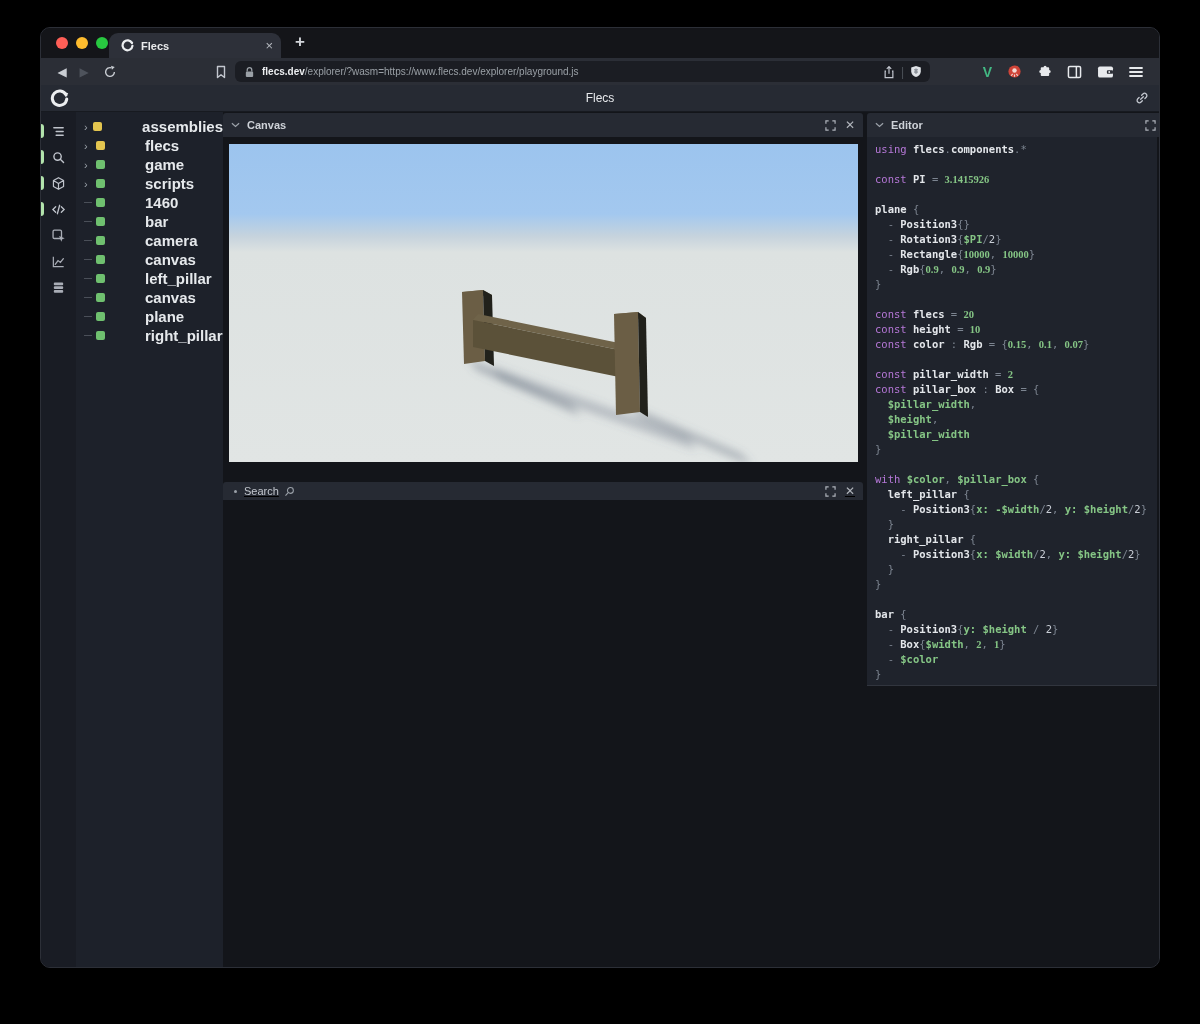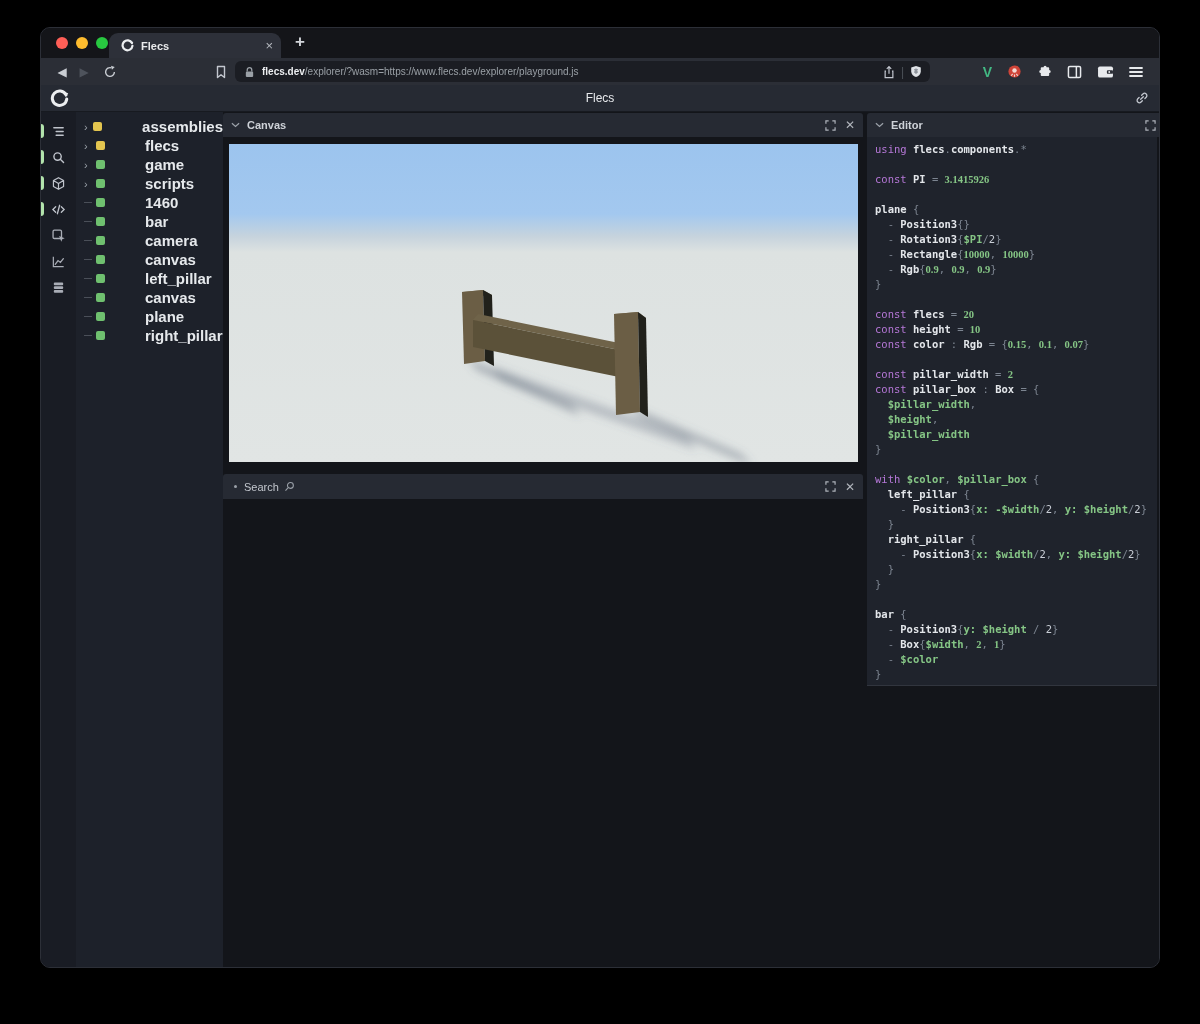--- a/index.html
+++ b/index.html
@@ -58,21 +58,21 @@
 
   .panel-header { position:absolute; height:24px; background:#262a33; display:flex; align-items:center;
                   padding:0 8px; border-radius:3px 3px 0 0; }
   .ph-title { color:#ced2d8; font-size:11px; font-weight:bold; margin-left:7px; }
   .ph-right { margin-left:auto; display:flex; align-items:center; gap:9px; }
   .ph-close { color:#b2b6bd; font-size:12px; line-height:12px; }
   .collapsed-dot { width:3px; height:3px; border-radius:50%; background:#9aa0a8; margin-left:3px; }
 
   .canvas-header { left:0; top:1px; width:640px; }
   .canvas-body { position:absolute; left:6px; top:32px; width:629px; height:318px; }
-  .search-header { left:0; top:362px; width:640px; height:25px; }
+  .search-header { left:0; top:370px; width:640px; height:18px;text-decoration:underline; }
 
   .editor-panel-header { left:644px; top:1px; width:316px; }
   .editor-body { position:absolute; left:644px; top:25px; width:290px; height:549px;
                  background:#1f232c; border-bottom:1px solid #31353e; padding:5px 0 0 8px; overflow:hidden; }
   .cl { font-family:"DejaVu Sans Mono",monospace; font-size:10.5px; line-height:15px; white-space:pre; }
   .t-k { color:#b678d8; }
   .t-i { color:#e3e6ea; font-weight:bold; }
   .t-p { color:#7c8490; }
   .t-n { color:#85c585; font-weight:bold;font-family:Liberation Serif, serif; }
   .t-v { color:#85c585; font-weight:bold; }

